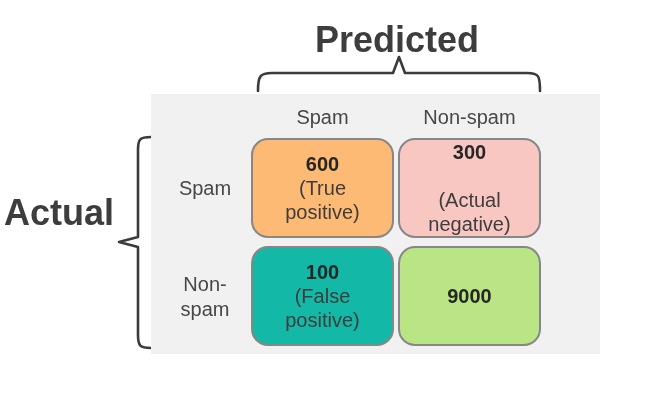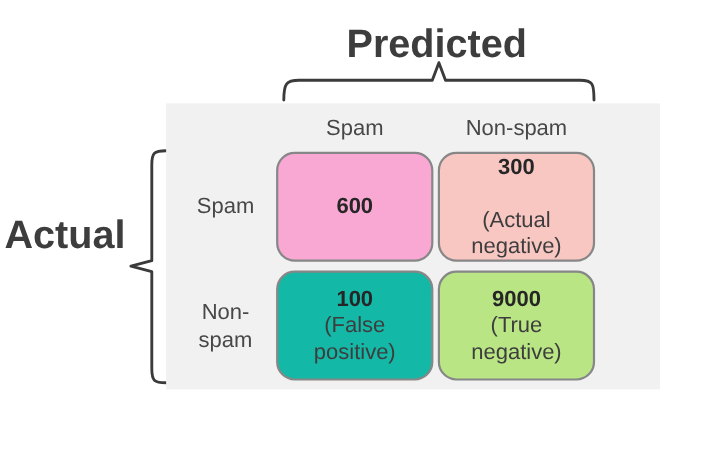--- a/index.html
+++ b/index.html
@@ -48,36 +48,36 @@
   </svg>
 
   <div class="panel">
 
     <div class="col-header col-0">Spam</div>
     <div class="col-header col-1">Non-spam</div>
 
     <div class="row-header row-0">Spam</div>
     <div class="row-header row-1">Non-spam</div>
 
-    <div class="cell r0 c0" style="background: #f9a8d4;">
+    <div class="cell r0 c0" style="background: #fdba74;">
       <div class="cell-value">600</div>
+      <div class="cell-label">(True positive)</div>
     </div>
 
     <div class="cell r0 c1" style="background: rgb(249, 199, 194); gap: 24px;">
       <div class="cell-value">300</div>
       <div class="cell-label">(Actual negative)</div>
     </div>
 
     <div class="cell r1 c0" style="background: #14b8a6;">
       <div class="cell-value">100</div>
       <div class="cell-label">(False positive)</div>
     </div>
 
     <div class="cell r1 c1" style="background: rgb(185, 229, 132);">
       <div class="cell-value">9000</div>
-      <div class="cell-label">(True negative)</div>
     </div>
 
   </div>
 
   <div class="axis-title actual-title">Actual</div>
 
 </div>
 
 </body></html>

